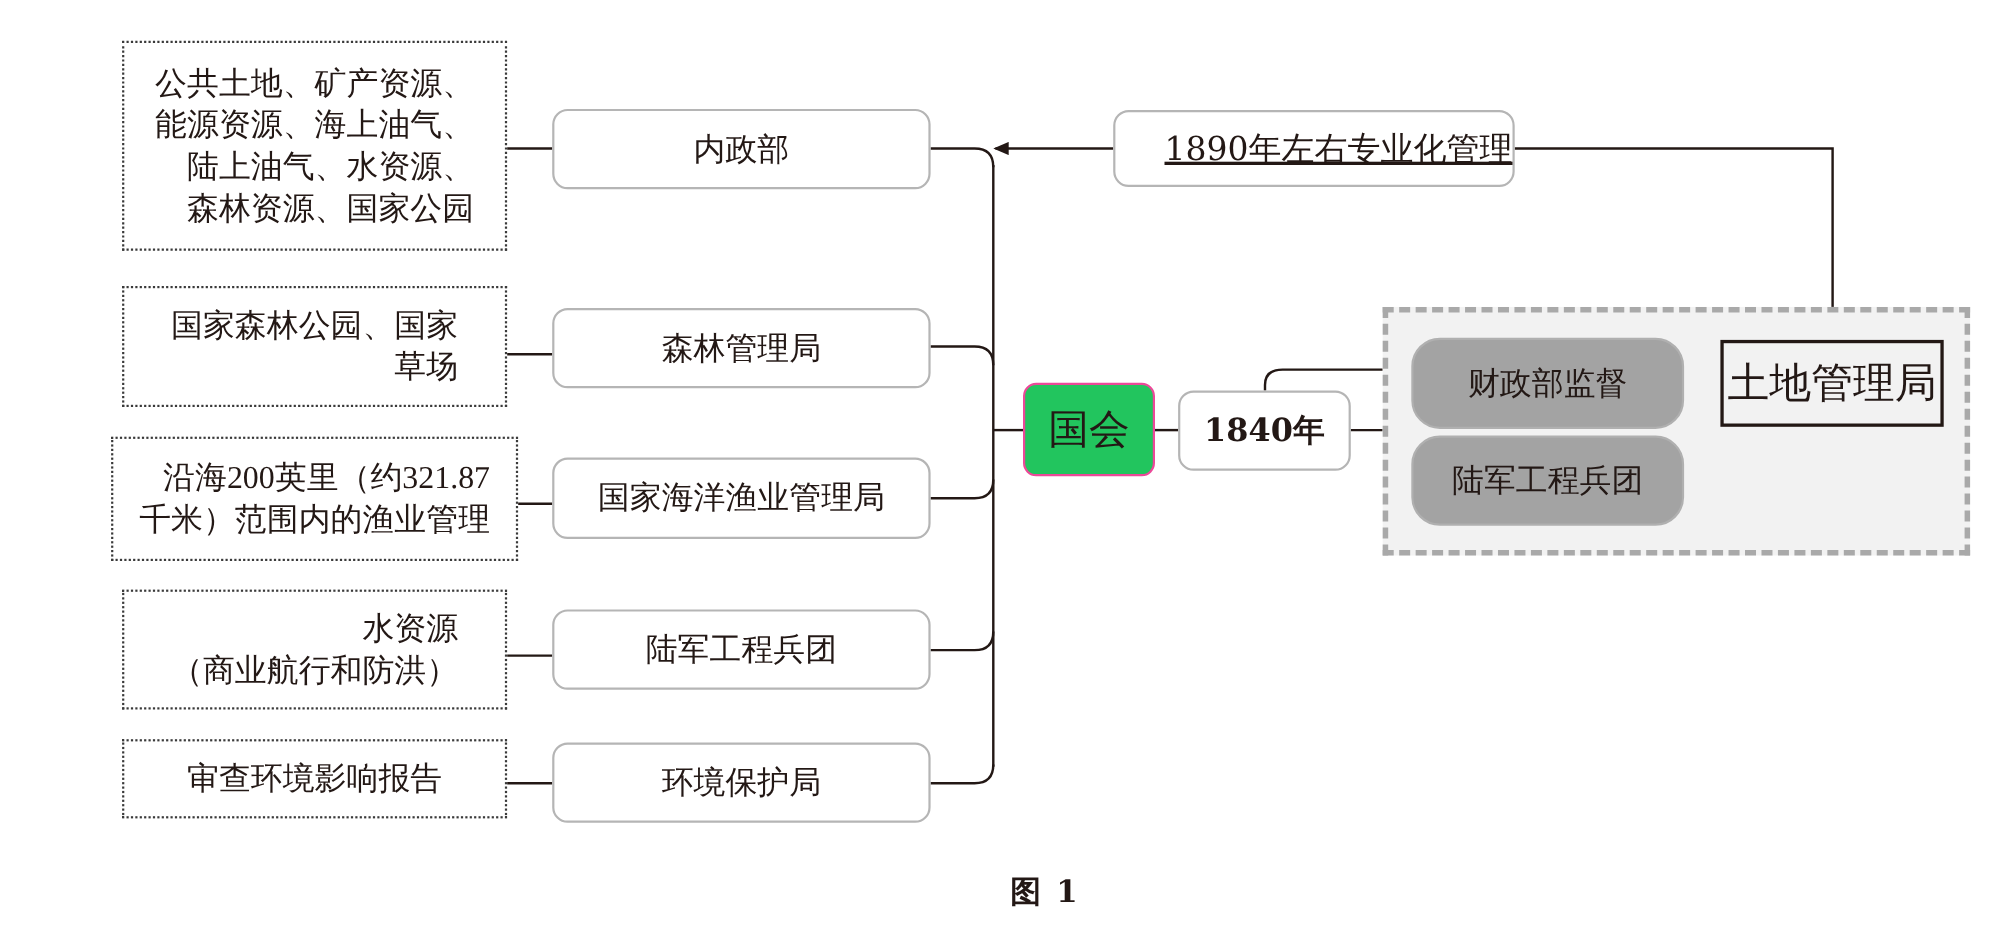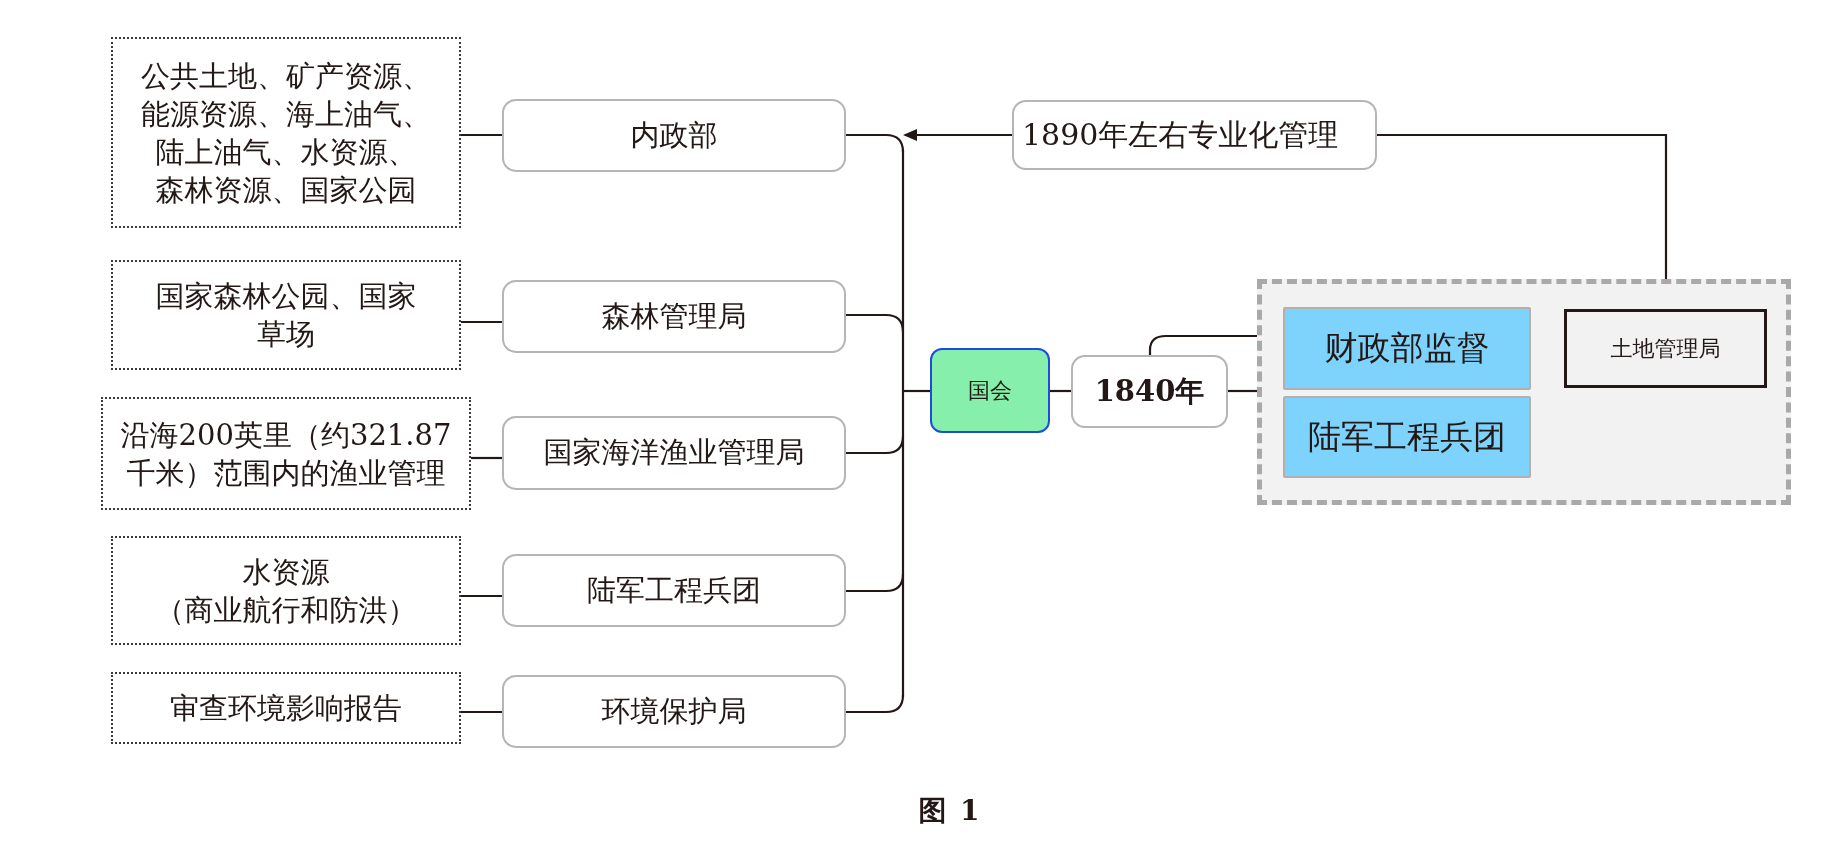--- a/index.html
+++ b/index.html
@@ -1,28 +1,28 @@
 <!DOCTYPE html>
 <html><head>
 <meta charset="utf-8">
 <style>
   html, body { margin:0; padding:0; background:#ffffff; }
   body { width:1830px; height:850px; position:relative; overflow:hidden;
          font-family:"DejaVu Serif","Liberation Serif",serif; color:#231815; }
   .abs { position:absolute; box-sizing:border-box; }
   .dotted { border:2px dotted #3a3a3a; background:#fff; display:flex; align-items:center; justify-content:center;
-            text-align:center; font-size:29px; line-height:38px; padding:0 6px; }
+            text-align:right; font-size:29px; line-height:38px; padding:0 6px;font-family:Liberation Serif, serif; }
   .rbox { border:2px solid #b5b5b5; border-radius:14px; background:#fff; display:flex; align-items:center;
           justify-content:center; font-size:29px; }
-  .gbox { border:2px solid #b0b0b0; border-radius:2px; background:#7dd3fc; display:flex; align-items:center;
-          justify-content:center; font-size:33px; }
-  .congress { border:2px solid #1d4ed8; border-radius:12px; background:#86efac; display:flex; align-items:center;
-              justify-content:center; font-size:22px; }
+  .gbox { border:2px solid #b0b0b0; border-radius:26px; background:#a3a3a3; display:flex; align-items:center;
+          justify-content:center; font-size:29px; }
+  .congress { border:2px solid #ec4899; border-radius:12px; background:#22c55e; display:flex; align-items:center;
+              justify-content:center; font-size:37px; }
   .group { border:5px dashed #a9a9a9; background:#f2f2f2; }
-  .land { border:3px solid #231815; background:#f2f2f2; display:flex; align-items:center; justify-content:center; font-size:22px; }
+  .land { border:3px solid #231815; background:#f2f2f2; display:flex; align-items:center; justify-content:center; font-size:38px; }
   .caption { font-size:28px; letter-spacing:3px; display:flex; align-items:center;flex-direction:column; }
   .caption .num { font-weight:bold; margin-right:34px; letter-spacing:2px; }
   svg.lines { position:absolute; left:0; top:0; }
   .txt { white-space:pre-line; }
 </style>
 </head>
 <body>
 
 <svg class="lines" width="1830" height="850">
   <defs>
@@ -109,19 +109,19 @@
 <div class="abs gbox" style="left:1283px;top:307px;width:248px;height:83px;">
   <span>财政部监督</span>
 </div>
 <div class="abs gbox" style="left:1283px;top:396px;width:248px;height:82px;">
   <span>陆军工程兵团</span>
 </div>
 <div class="abs land" style="left:1564px;top:309px;width:203px;height:79px;">
   <span>土地管理局</span>
 </div>
 
-<div class="abs rbox" style="left:1012px;top:100px;width:365px;height:70px;font-size:30px;justify-content:flex-start;padding-left:8px;">
+<div class="abs rbox" style="left:1012px;top:100px;width:365px;height:70px;font-size:30px;justify-content:flex-end;padding-left:8px;text-decoration:underline;">
   <span>1890年左右专业化管理</span>
 </div>
 
 <div class="abs caption" style="left:737px;top:792px;width:460px;height:42px;">
   <span class="num">图 1</span>
 </div>
 
 </body></html>

